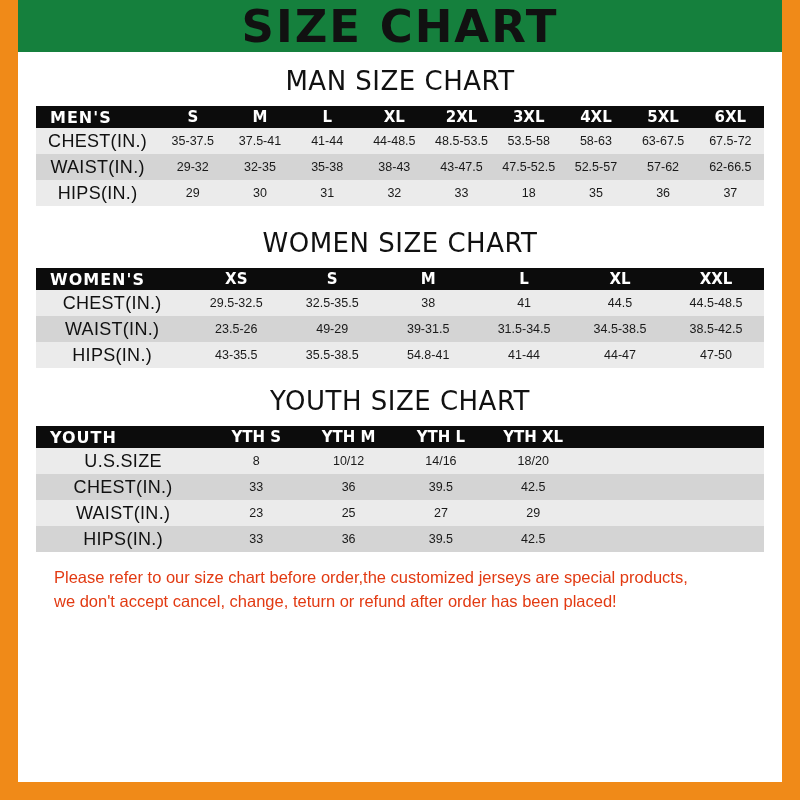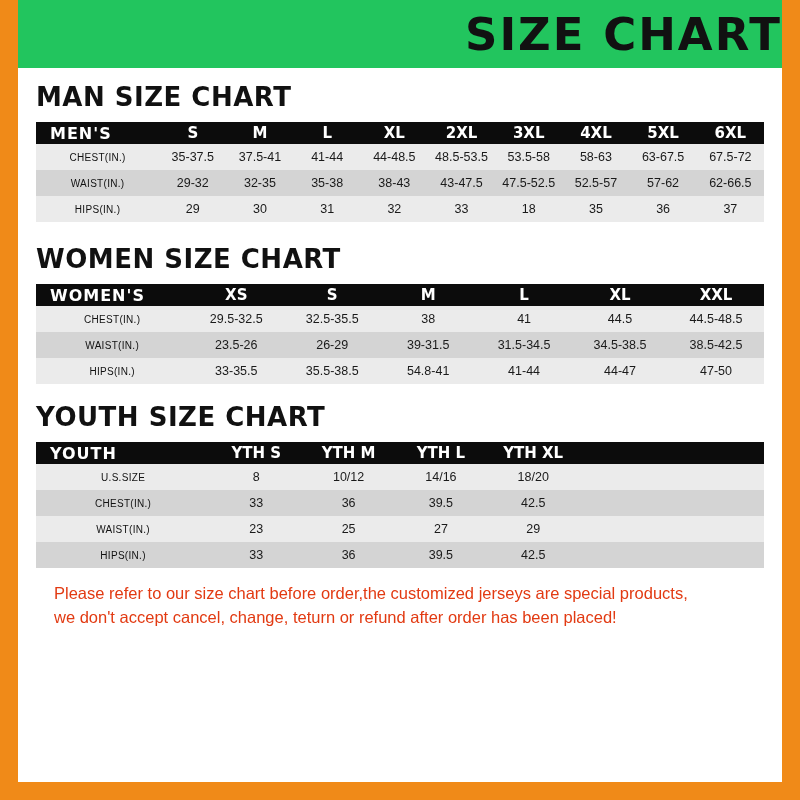--- a/index.html
+++ b/index.html
@@ -18,44 +18,44 @@
     width: 800px;
     height: 800px;
     box-sizing: border-box;
     border-left: 18px solid #f08a18;
     border-right: 18px solid #f08a18;
     background: #ffffff;
     display: flex;
     flex-direction: column;
   }
   .header-bar {
-    background: #22c55e;
-    height: 68px;
+    background: #15803d;
+    height: 52px;
     display: flex;
     align-items: center;
-    justify-content: flex-end;
+    justify-content: center;
     flex: 0 0 auto;
   }
   .header-title {
     font-family: "DejaVu Sans", sans-serif;
     font-weight: bold;
     font-size: 45px;
     letter-spacing: 2px;
     color: #111111;
     line-height: 1;
   }
   .content {
     flex: 1 1 auto;
     padding: 0 18px;
     box-sizing: border-box;
   }
   .section-title {
-    text-align: left;
+    text-align: center;
     font-family: "DejaVu Sans", sans-serif;
-    font-weight: bold;
+    font-weight: normal;
     font-size: 26px;
     color: #111111;
     letter-spacing: 0.5px;
   }
   .sec-man .section-title { margin: 14px 0 10px; }
   .sec-women .section-title { margin: 22px 0 10px; }
   .sec-youth .section-title { margin: 18px 0 10px; }
 
   table.chart {
     width: 100%;
@@ -82,21 +82,21 @@
   table.chart thead th.corner {
     text-align: left;
     padding-left: 14px;
     font-size: 16px;
     letter-spacing: 1px;
   }
   table.chart tbody tr.odd td { background: #ebebeb; }
   table.chart tbody tr.even td { background: #d4d4d4; }
   table.chart tbody td.rowlabel {
     text-align: center;
-    font-size: 10px;
+    font-size: 18px;
     letter-spacing: 0.3px;
     color: #111111;
   }
 
   .men-col-0 { width: 15%; }
   .women-col-0 { width: 19%; margin-top: 31px; }
   .youth-col-0 { width: 22%; }
 
   .footer-note {
     color: #e23a12;
@@ -202,29 +202,29 @@
             <td>29.5-32.5</td>
             <td>32.5-35.5</td>
             <td>38</td>
             <td>41</td>
             <td>44.5</td>
             <td>44.5-48.5</td>
           </tr>
           <tr class="even">
             <td class="rowlabel">WAIST(IN.)</td>
             <td>23.5-26</td>
-            <td>26-29</td>
+            <td>49-29</td>
             <td>39-31.5</td>
             <td>31.5-34.5</td>
             <td>34.5-38.5</td>
             <td>38.5-42.5</td>
           </tr>
           <tr class="odd">
             <td class="rowlabel">HIPS(IN.)</td>
-            <td>33-35.5</td>
+            <td>43-35.5</td>
             <td>35.5-38.5</td>
             <td>54.8-41</td>
             <td>41-44</td>
             <td>44-47</td>
             <td>47-50</td>
           </tr>
         </tbody>
       </table>
     </div>
 

